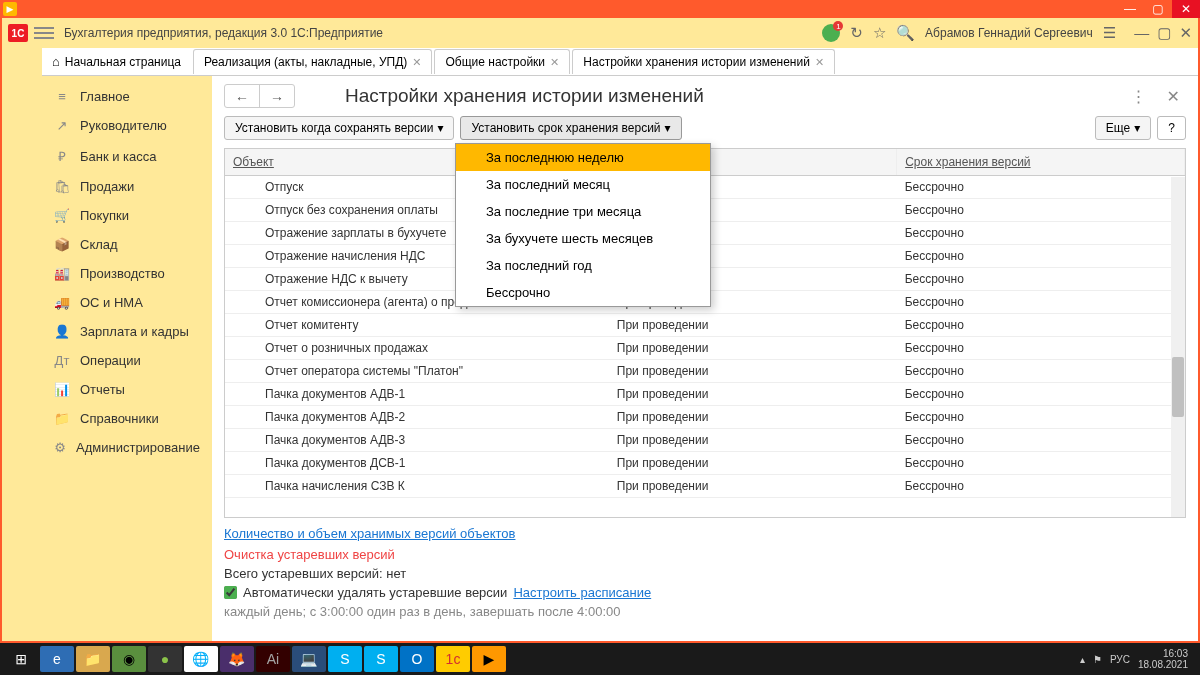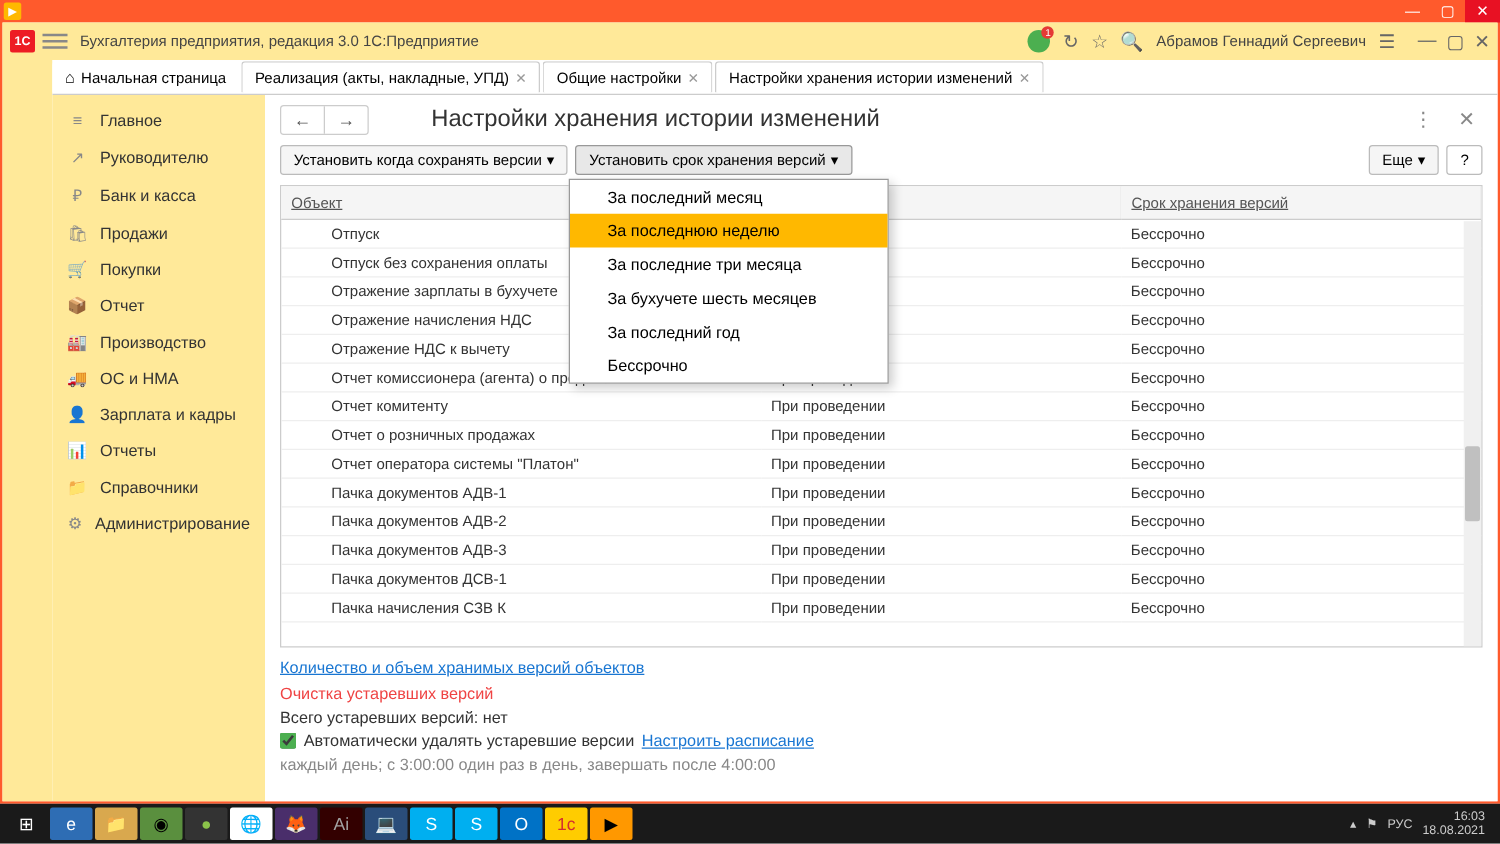--- a/index.html
+++ b/index.html
@@ -150,33 +150,37 @@
   <div class="item">
       <span class="sicon">🛍</span>
       <span>Продажи</span>
     </div>
   <div class="item">
       <span class="sicon">🛒</span>
       <span>Покупки</span>
     </div>
   <div class="item">
       <span class="sicon">📦</span>
-      <span>Отчет</span>
+      <span>Склад</span>
     </div>
   <div class="item">
       <span class="sicon">🏭</span>
       <span>Производство</span>
     </div>
   <div class="item">
       <span class="sicon">🚚</span>
       <span>ОС и НМА</span>
     </div>
   <div class="item">
       <span class="sicon">👤</span>
       <span>Зарплата и кадры</span>
+    </div>
+  <div class="item">
+      <span class="sicon">Дт</span>
+      <span>Операции</span>
     </div>
   <div class="item">
       <span class="sicon">📊</span>
       <span>Отчеты</span>
     </div>
   <div class="item">
       <span class="sicon">📁</span>
       <span>Справочники</span>
     </div>
   <div class="item">
@@ -208,22 +212,22 @@
         <span>▾</span>
       </div>
     <div class="spacer"></div>
     <div class="btn">
         <span>Еще</span>
         <span>▾</span>
       </div>
     <div class="help">?</div>
 
     <div class="dropdown">
+      <div class="dd-item hover">За последнюю неделю</div>
       <div class="dd-item">За последний месяц</div>
-      <div class="dd-item hover">За последнюю неделю</div>
       <div class="dd-item">За последние три месяца</div>
       <div class="dd-item">За бухучете шесть месяцев</div>
       <div class="dd-item">За последний год</div>
       <div class="dd-item">Бессрочно</div>
     </div>
   </div>
 
   <div class="table-wrap">
     <table>
       <thead>

